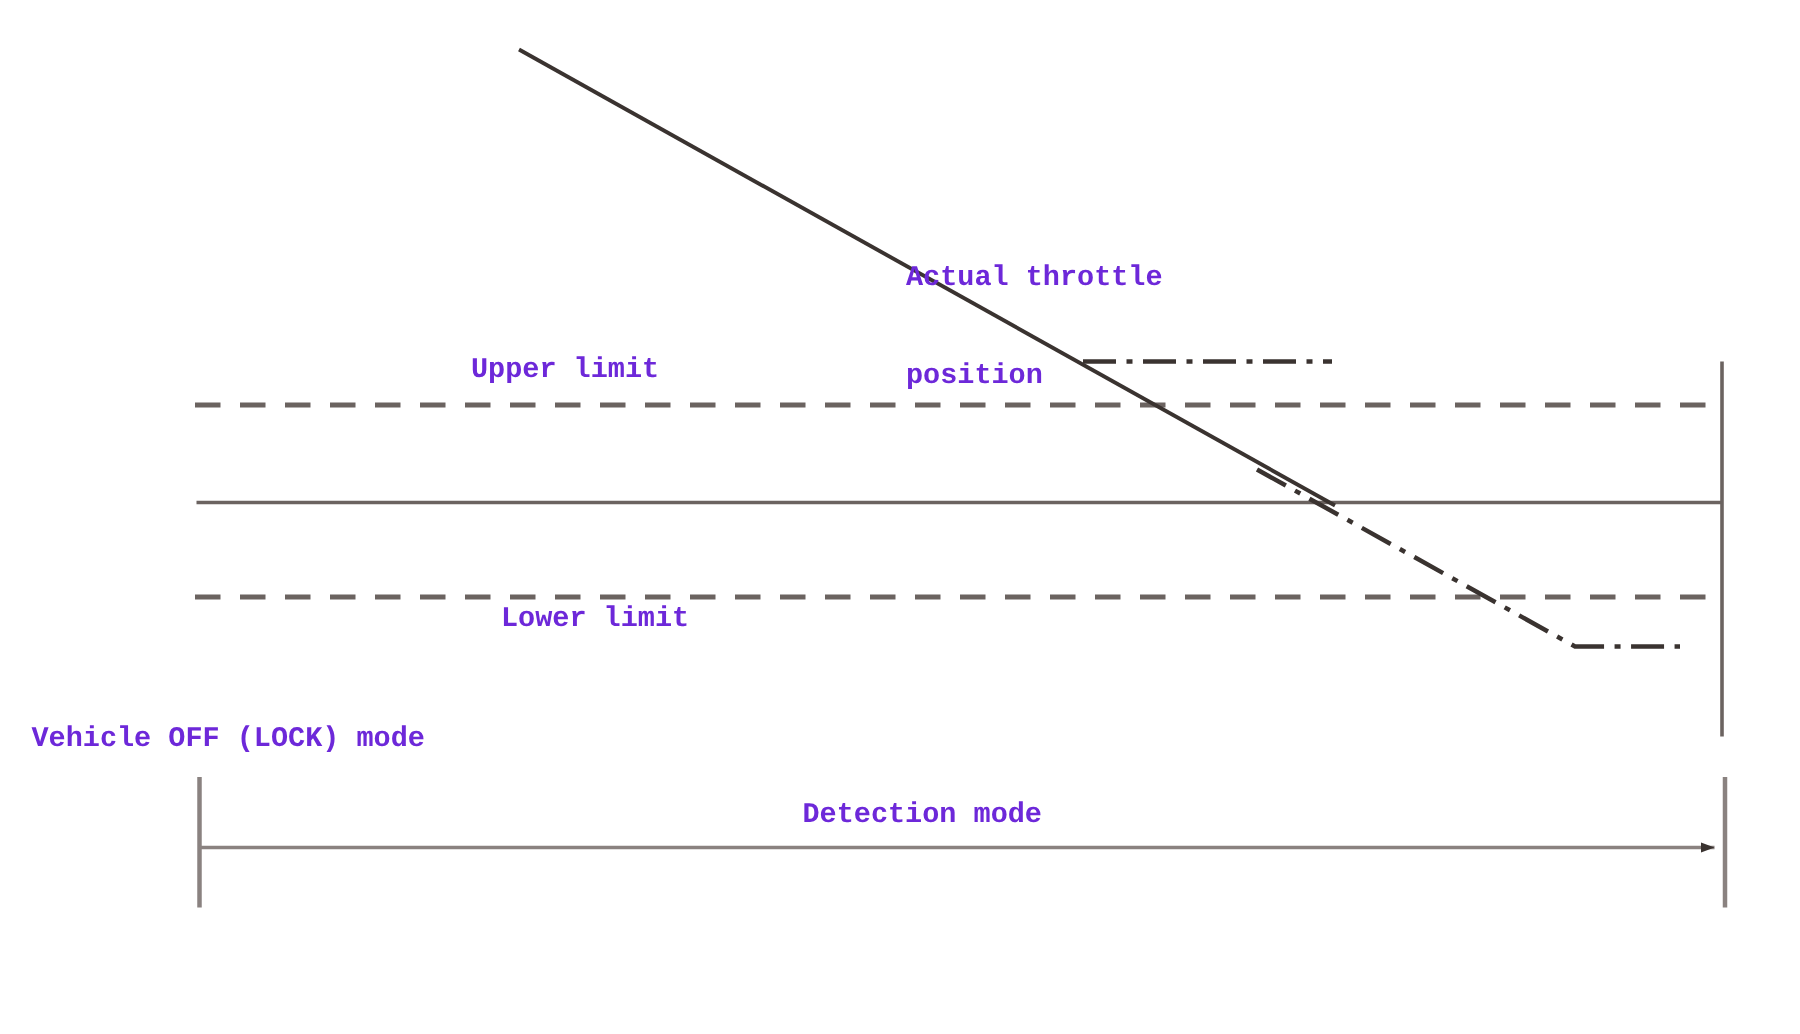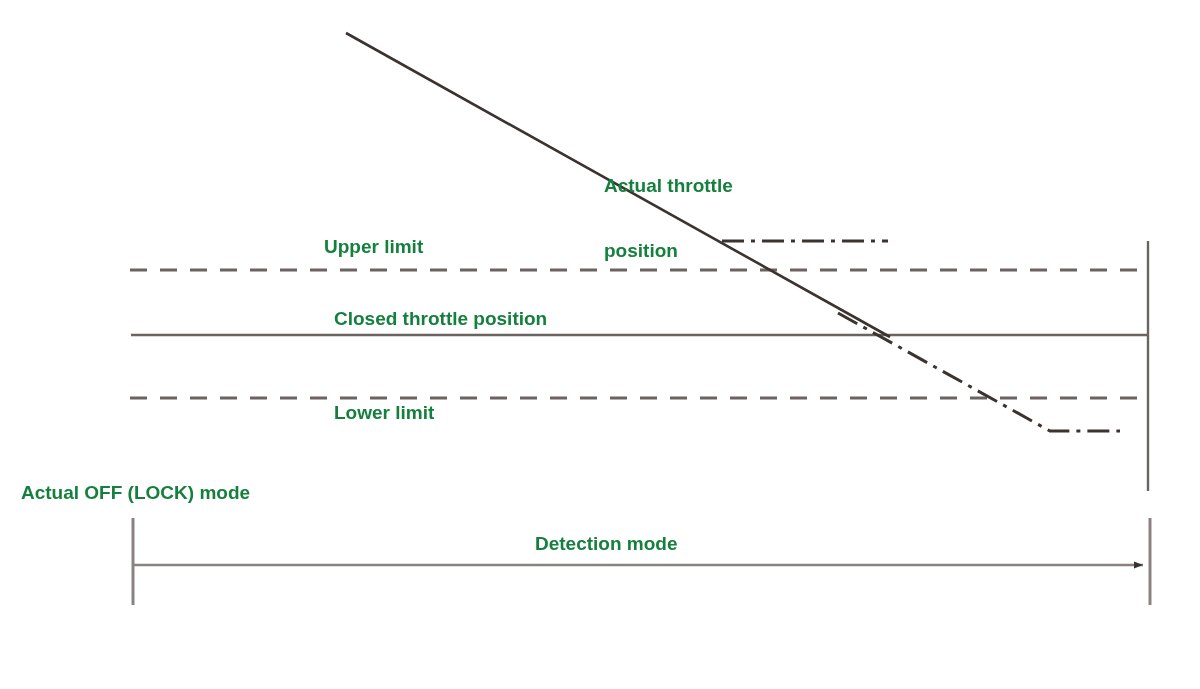--- a/index.html
+++ b/index.html
@@ -20,27 +20,27 @@
   }
   #diagram-svg {
     position: absolute;
     left: 0;
     top: 0;
     width: 1200px;
     height: 689px;
   }
   .lbl {
     position: absolute;
-    font-family: Liberation Sans, sans-serif;
+    font-family: Liberation Mono, monospace;
     font-weight: bold;
-    color: #15803d;
+    color: #6d28d9;
     white-space: pre;
     line-height: 1.15;
   }
-  .lbl-upper-limit   { left: 324px; top: 236px; font-size: 19px; }
+  .lbl-upper-limit   { left: 314px; top: 236px; font-size: 19px; }
   .lbl-closed        { left: 334px; top: 308px; font-size: 19px; }
   .lbl-lower-limit   { left: 334px; top: 402px; font-size: 19px; text-align: center; }
   .lbl-actual        { left: 604px; top: 131px; font-size: 19px; }
   .lbl-vehicle-off   { left: 21px;  top: 482px; font-size: 19px; }
   .lbl-detection     { left: 535px; top: 533px; font-size: 19px; }
 </style>
 </head>
 <body>
 
 <div id="diagram-root">
@@ -68,26 +68,25 @@
 
     <line x1="133" y1="518" x2="133" y2="605" stroke="#8a8280" stroke-width="3"></line>
 
     <line x1="1150" y1="518" x2="1150" y2="605" stroke="#8a8280" stroke-width="3"></line>
 
     <line x1="133" y1="565" x2="1143" y2="565" stroke="#8a8280" stroke-width="2.4" marker-end="url(#arrowRight)"></line>
   </svg>
 
   <div class="lbl lbl-upper-limit">Upper limit</div>
 
-  <div class="lbl lbl-closed">Closed throttle position</div>
 
   <div class="lbl lbl-lower-limit">Lower limit</div>
 
   <div class="lbl lbl-actual">
     <div>Actual throttle</div>
     <div>position</div>
   </div>
 
-  <div class="lbl lbl-vehicle-off">Actual OFF (LOCK) mode</div>
+  <div class="lbl lbl-vehicle-off">Vehicle OFF (LOCK) mode</div>
 
   <div class="lbl lbl-detection">Detection mode</div>
 
 </div>
 
 </body></html>

